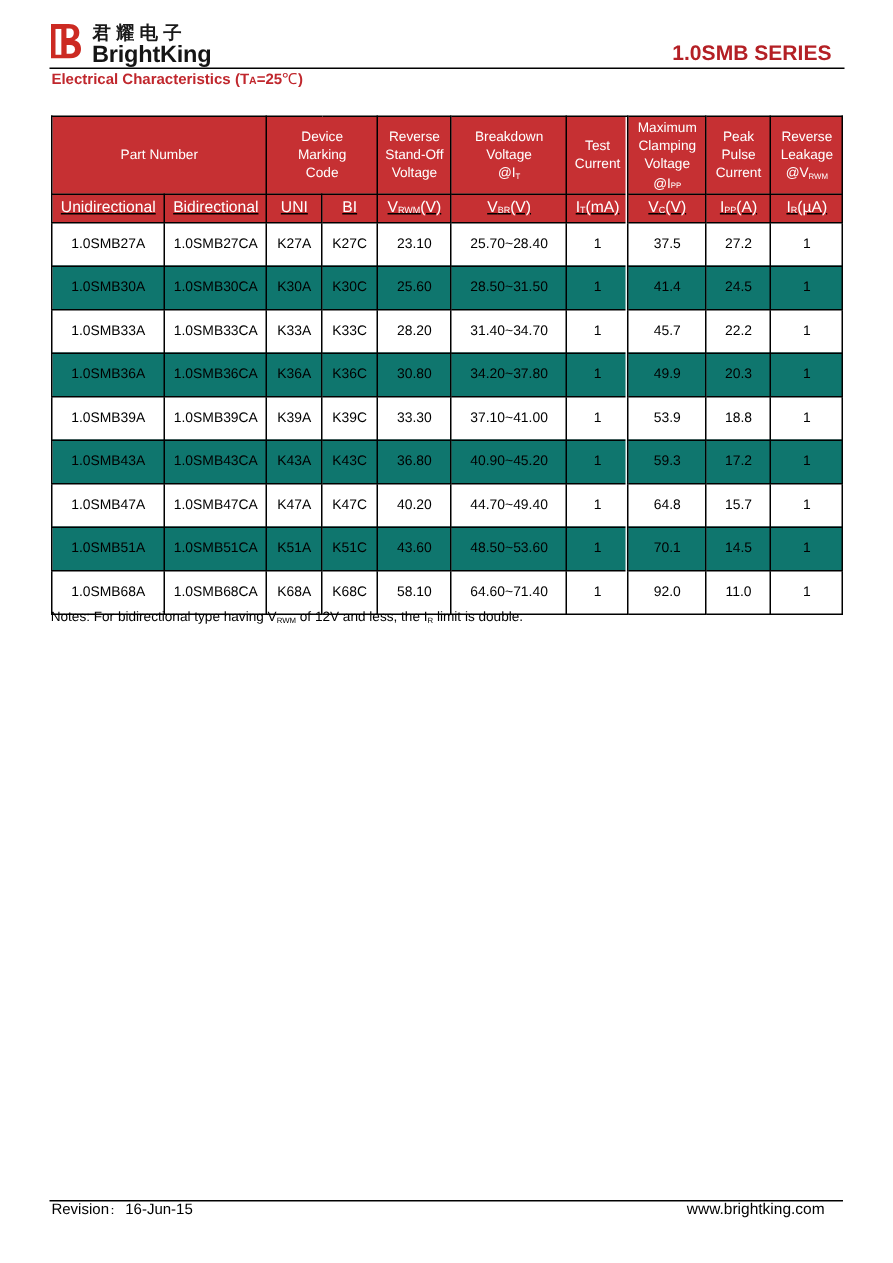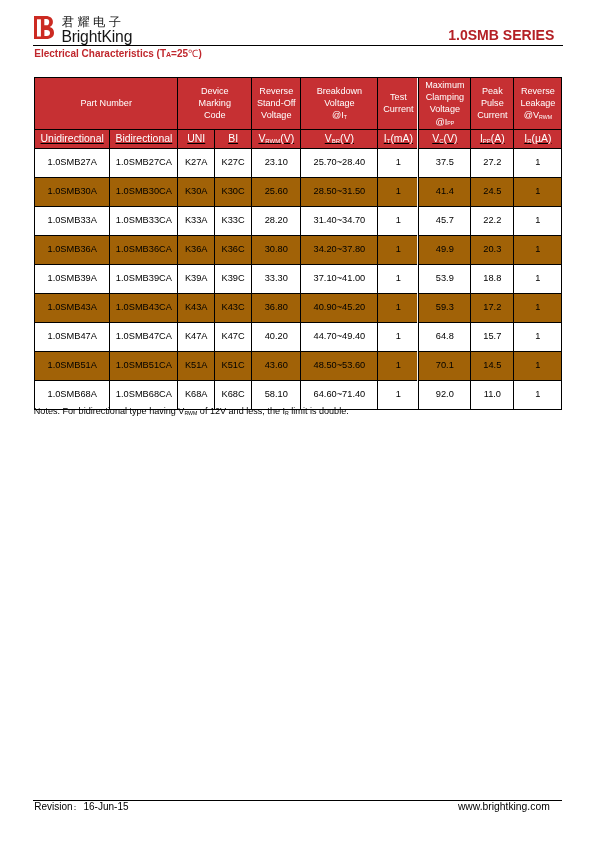--- a/index.html
+++ b/index.html
@@ -5,23 +5,23 @@
 <style>
   html,body{margin:0;padding:0;}
   body{width:595px;height:842px;background:#ffffff;font-family:"Liberation Sans",sans-serif;
        -webkit-font-smoothing:antialiased;position:relative;overflow:hidden;}
   .page{position:absolute;left:0;top:0;width:595px;height:842px;}
 
   
   .logo-wrap{position:absolute;left:33px;top:14px;width:260px;height:30px;}
   .logo-mark{position:absolute;left:1.2px;top:2.4px;width:20px;height:23px;}
   .logo-cn{position:absolute;left:28.7px;top:2.1px;font-size:12.3px;letter-spacing:3.4px;
-           color:#1a1a1a;font-weight:400;line-height:13px;white-space:nowrap;
+           color:#1a1a1a;font-weight:700;line-height:13px;white-space:nowrap;
            font-family:"Liberation Sans",sans-serif;}
-  .logo-en{position:absolute;left:28.4px;top:15.2px;font-size:15.7px;color:#151515;font-weight:400;
+  .logo-en{position:absolute;left:28.4px;top:15.2px;font-size:15.7px;color:#151515;font-weight:700;
            letter-spacing:-0.15px;line-height:16px;white-space:nowrap;
            font-family:"Liberation Sans",sans-serif;}
 
   .series{position:absolute;left:448.2px;top:27.4px;font-size:14.05px;font-weight:700;color:#b42025;
           letter-spacing:0px;white-space:nowrap;line-height:16px;}
 
   .hrule{position:absolute;left:32.6px;top:44.6px;width:530.4px;height:1.35px;background:#000;}
 
   .sect-title{position:absolute;left:34.3px;top:46.6px;font-size:10px;font-weight:700;color:#c0272d;
               white-space:nowrap;line-height:14px;}
@@ -29,21 +29,21 @@
   .sect-title .degc{font-weight:400;font-size:1.02em;letter-spacing:0.4px;}
 
   
   table.spec{position:absolute;left:34px;top:77px;border-collapse:collapse;
              table-layout:fixed;width:527.5px;}
   table.spec td,table.spec th{border:0.9px solid #000;padding:0;margin:0;text-align:center;
                               vertical-align:middle;font-weight:400;}
   table.spec thead td{background:#c63033;color:#fff;font-size:9.1px;line-height:12.1px;}
   table.spec tbody tr{height:29px;}
   table.spec tbody td{font-size:9.25px;color:#000;line-height:11px;}
-  tbody tr.alt td{background:#a16207;}
+  tbody tr.alt td{background:#0f766e;}
   .sub{font-size:0.575em;line-height:0;position:relative;top:0.9px;}
   .hd1{height:51.9px;}
   .hd2{height:19px;text-decoration:underline;}
   table.spec thead tr.hd2 td{font-size:10.45px;line-height:11px;
         padding-bottom:1.4px;}
 
   
   .seam{position:absolute;left:417.1px;top:77.6px;width:0.8px;height:326.5px;
         background:rgba(255,255,255,0.92);}
 

